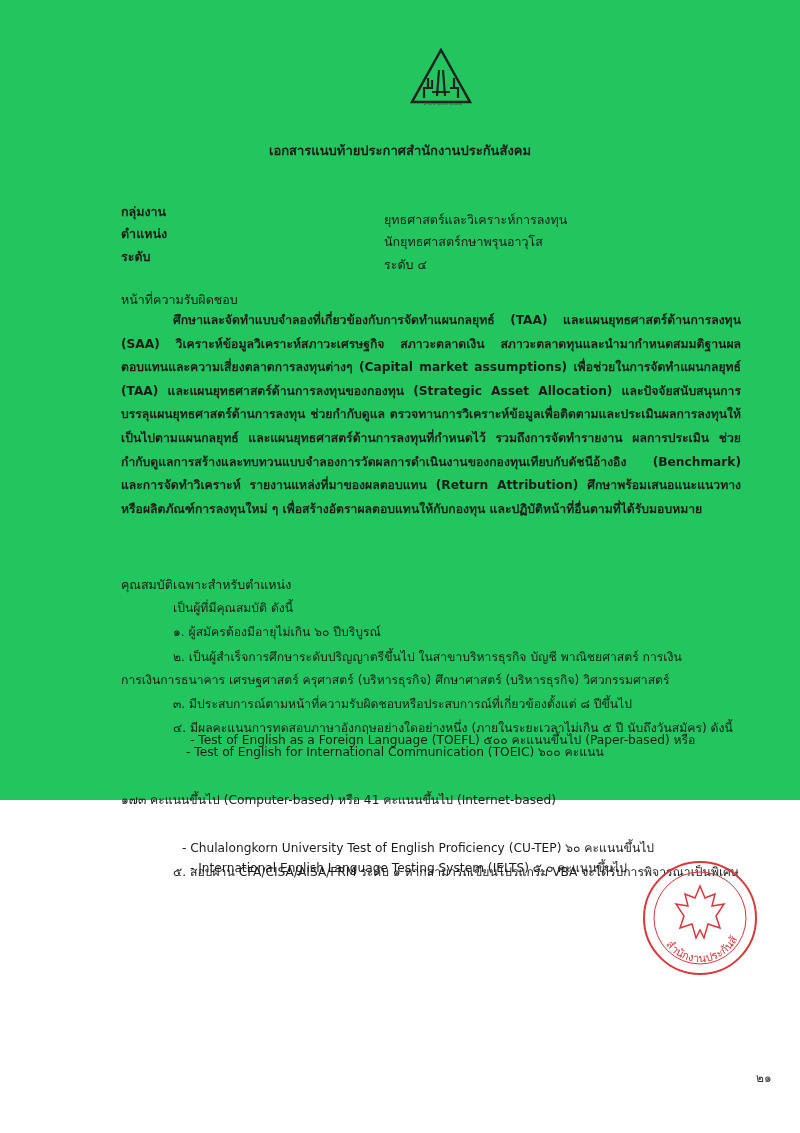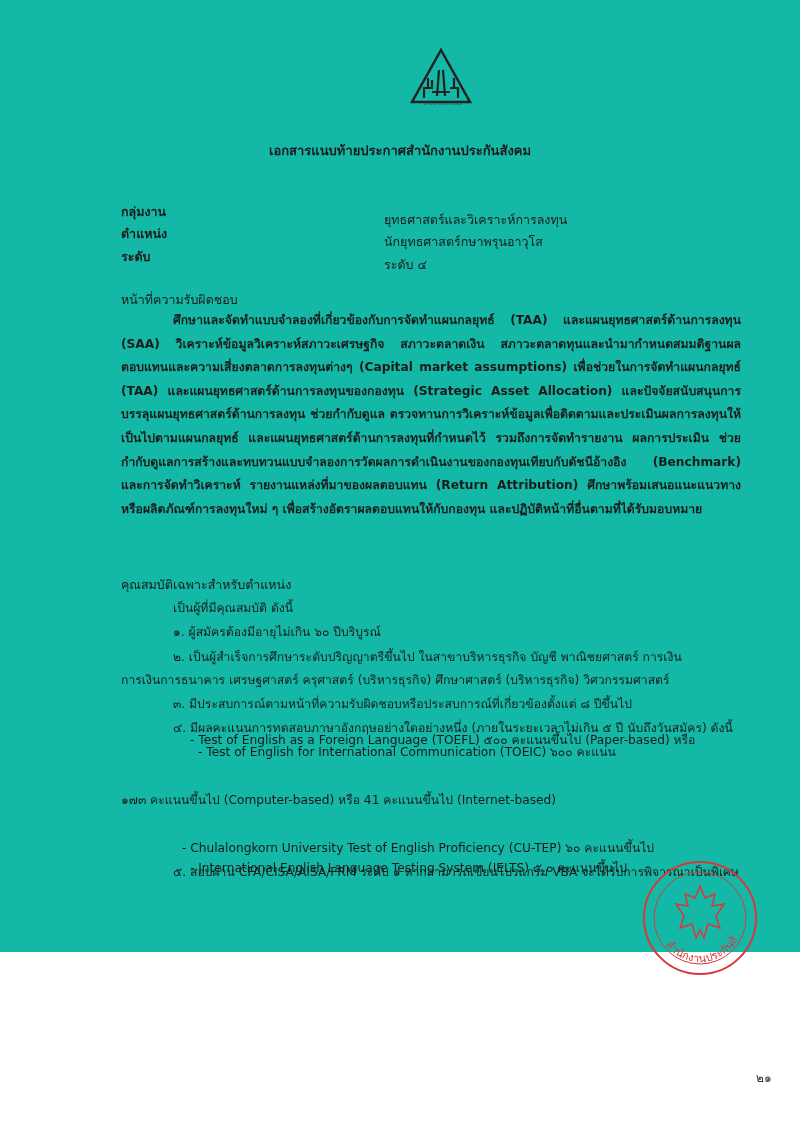--- a/index.html
+++ b/index.html
@@ -1,18 +1,18 @@
 <!DOCTYPE html>
 <html><head>
 <meta charset="utf-8">
 <style>
   html, body { margin:0; padding:0; }
   body { width:800px; height:1133px; background:#ffffff; position:relative; overflow:hidden;
          font-family:"DejaVu Sans", sans-serif; color:#1a1a1a; }
-  .page { position:absolute; left:0; top:0; width:800px; height:952px; background:#14b8a6; }
+  .page { position:absolute; left:0; top:0; width:800px; height:800px; background:#22c55e; }
   .logo { position:absolute; left:410px; top:48px; width:62px; height:58px; }
   .logo-caption { position:absolute; left:418px; top:100px; width:50px; font-size:4px; color:#444; text-align:center; }
   .doc-title { position:absolute; top:140px; left:0; width:800px; text-align:center; font-size:13px; font-weight:bold; }
   .meta-label { position:absolute; left:121px; font-weight:bold; font-size:12.5px; }
   .meta-value { position:absolute; left:384px; font-size:12.5px;margin-top:8px; }
   .section-heading { position:absolute; left:121px; font-weight:normal; font-size:12.5px; }
   .para { position:absolute; left:121px; width:620px; font-size:12.2px; line-height:23.6px; text-align:justify; }
   .para p { margin:0;font-weight:bold; }
   .indent1 { text-indent:52px; }
   .line { position:absolute; font-size:12.2px; white-space:nowrap; }
@@ -44,21 +44,21 @@
     <p class="indent1">ศึกษาและจัดทำแบบจำลองที่เกี่ยวข้องกับการจัดทำแผนกลยุทธ์ (TAA) และแผนยุทธศาสตร์ด้านการลงทุน (SAA) วิเคราะห์ข้อมูลวิเคราะห์สภาวะเศรษฐกิจ สภาวะตลาดเงิน สภาวะตลาดทุนและนำมากำหนดสมมติฐานผลตอบแทนและความเสี่ยงตลาดการลงทุนต่างๆ (Capital market assumptions) เพื่อช่วยในการจัดทำแผนกลยุทธ์ (TAA) และแผนยุทธศาสตร์ด้านการลงทุนของกองทุน (Strategic Asset Allocation) และปัจจัยสนับสนุนการบรรลุแผนยุทธศาสตร์ด้านการลงทุน ช่วยกำกับดูแล ตรวจทานการวิเคราะห์ข้อมูลเพื่อติดตามและประเมินผลการลงทุนให้เป็นไปตามแผนกลยุทธ์ และแผนยุทธศาสตร์ด้านการลงทุนที่กำหนดไว้ รวมถึงการจัดทำรายงาน ผลการประเมิน ช่วยกำกับดูแลการสร้างและทบทวนแบบจำลองการวัดผลการดำเนินงานของกองทุนเทียบกับดัชนีอ้างอิง (Benchmark) และการจัดทำวิเคราะห์ รายงานแหล่งที่มาของผลตอบแทน (Return Attribution) ศึกษาพร้อมเสนอแนะแนวทางหรือผลิตภัณฑ์การลงทุนใหม่ ๆ เพื่อสร้างอัตราผลตอบแทนให้กับกองทุน และปฏิบัติหน้าที่อื่นตามที่ได้รับมอบหมาย</p>
   </div>
 
   <div class="section-heading" style="top:575px">คุณสมบัติเฉพาะสำหรับตำแหน่ง</div>
   <div class="line" style="top:598px; left:173px">เป็นผู้ที่มีคุณสมบัติ ดังนี้</div>
   <div class="line" style="top:622px; left:173px">๑. ผู้สมัครต้องมีอายุไม่เกิน ๖๐ ปีบริบูรณ์</div>
   <div class="line" style="top:647px; left:173px">๒. เป็นผู้สำเร็จการศึกษาระดับปริญญาตรีขึ้นไป ในสาขาบริหารธุรกิจ บัญชี พาณิชยศาสตร์ การเงิน</div>
   <div class="line" style="top:670px; left:121px">การเงินการธนาคาร เศรษฐศาสตร์ ครุศาสตร์ (บริหารธุรกิจ) ศึกษาศาสตร์ (บริหารธุรกิจ) วิศวกรรมศาสตร์</div>
   <div class="line" style="top:694px; left:173px">๓. มีประสบการณ์ตามหน้าที่ความรับผิดชอบหรือประสบการณ์ที่เกี่ยวข้องตั้งแต่ ๘ ปีขึ้นไป</div>
   <div class="line" style="top:718px; left:173px">๔. มีผลคะแนนการทดสอบภาษาอังกฤษอย่างใดอย่างหนึ่ง (ภายในระยะเวลาไม่เกิน ๕ ปี นับถึงวันสมัคร) ดังนี้</div>
-  <div class="line" style="top:742px; left:198px">- Test of English for International Communication (TOEIC) ๖๐๐ คะแนน</div>
+  <div class="line" style="top:742px; left:186px">- Test of English for International Communication (TOEIC) ๖๐๐ คะแนน</div>
   <div class="line" style="top:730px; left:190px">- Test of English as a Foreign Language (TOEFL) ๕๐๐ คะแนนขึ้นไป (Paper-based) หรือ</div>
   <div class="line" style="top:790px; left:121px">๑๗๓ คะแนนขึ้นไป (Computer-based) หรือ 41 คะแนนขึ้นไป (Internet-based)</div>
   <div class="line" style="top:858px; left:190px">- International English Language Testing System (IELTS) ๕.๐ คะแนนขึ้นไป</div>
   <div class="line" style="top:838px; left:182px">- Chulalongkorn University Test of English Proficiency (CU-TEP) ๖๐ คะแนนขึ้นไป</div>
   <div class="line" style="top:862px; left:173px">๕. สอบผ่าน CFA/CISA/AISA/FRM ระดับ ๑ หากสามารถเขียนโปรแกรม VBA จะได้รับการพิจารณาเป็นพิเศษ</div>
 
   <svg class="stamp" viewBox="0 0 120 120">
     <circle cx="60" cy="60" r="56" fill="none" stroke="#d8383c" stroke-width="2"></circle>
     <circle cx="60" cy="60" r="46" fill="none" stroke="#d8383c" stroke-width="1"></circle>
     <path d="M60,28 L55,40 L45,36 L48,48 L36,46 L44,58 L40,70 L52,66 L56,80 L60,72 L64,80 L68,66 L80,70 L76,58 L84,46 L72,48 L75,36 L65,40 Z" fill="none" stroke="#d8383c" stroke-width="1.5"></path>

